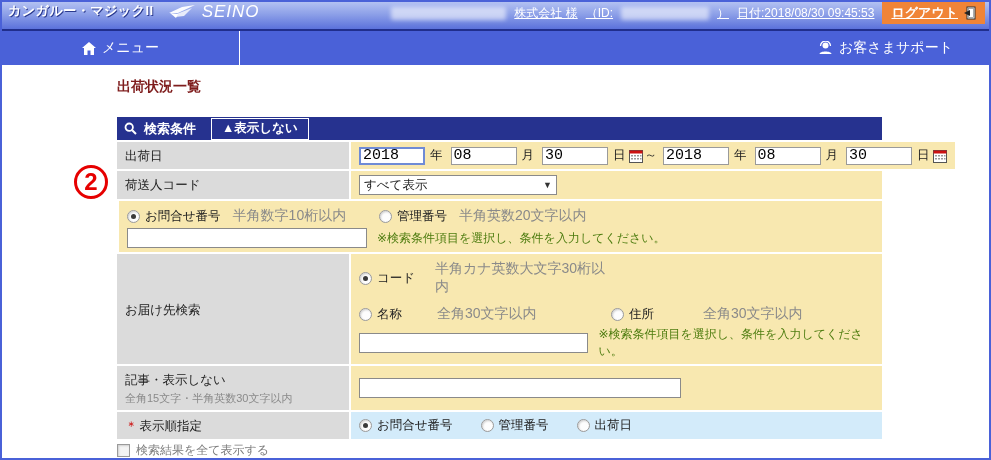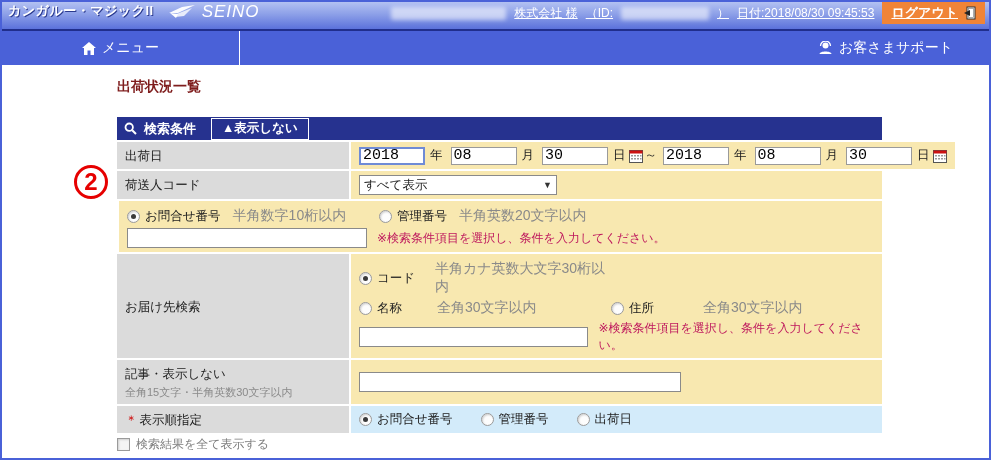--- a/index.html
+++ b/index.html
@@ -116,21 +116,21 @@
   }
   .opt-label { color: #222; }
   .hint { color: #8a8a8a; font-size: 14px; margin-left: 12px; }
   .grp { display: flex; align-items: center; }
   .grp-fixed { width: 252px; flex: none; }
   .text-input {
     width: 240px; height: 20px; border: 1px solid #8a8a8a; background: #fff;
     font-family: inherit; font-size: 12px; padding: 0 3px;
   }
   .text-input.wide { width: 322px; }
-  .note { color: #be185d; font-size: 12px; margin-left: 10px; }
+  .note { color: #4d7c0f; font-size: 12px; margin-left: 10px; }
   .sub-hint { color: #8a8a8a; font-size: 11px; margin-top: 2px; }
   .req { color: #cc0000; margin-right: 2px; }
   .fv.order { background: #d3ebfa; display: flex; align-items: center; padding-top: 3px; padding-bottom: 3px; }
   .order .grp { margin-right: 28px; }
   
   .chk-row { display: flex; align-items: center; gap: 6px; margin-top: 3px; }
   .checkbox {
     width: 13px; height: 13px; border: 1px solid #9a9a9a; background: #f4f4f4;
     box-shadow: inset 1px 1px 2px rgba(0,0,0,.15); cursor: pointer; flex: none;
   }
@@ -300,21 +300,21 @@
     <div class="frow">
       <div class="fl" style="display:flex;align-items:center">お届け先検索</div>
       <div class="fv">
         <div class="vrow" style="margin:2px 0 1px">
           <span class="grp grp-fixed">
             <span class="radio checked"></span>
             <span class="opt-label" style="width:48px">コード</span>
             <span class="hint">半角カナ英数大文字30桁以内</span>
           </span>
         </div>
-        <div class="vrow" style="margin:3px 0 3px">
+        <div class="vrow" style="margin:9px 0 3px">
           <span class="grp grp-fixed">
             <span class="radio"></span>
             <span class="opt-label" style="width:48px">名称</span>
             <span class="hint">全角30文字以内</span>
           </span>
           <span class="grp">
             <span class="radio"></span>
             <span class="opt-label" style="width:62px">住所</span>
             <span class="hint">全角30文字以内</span>
           </span>

